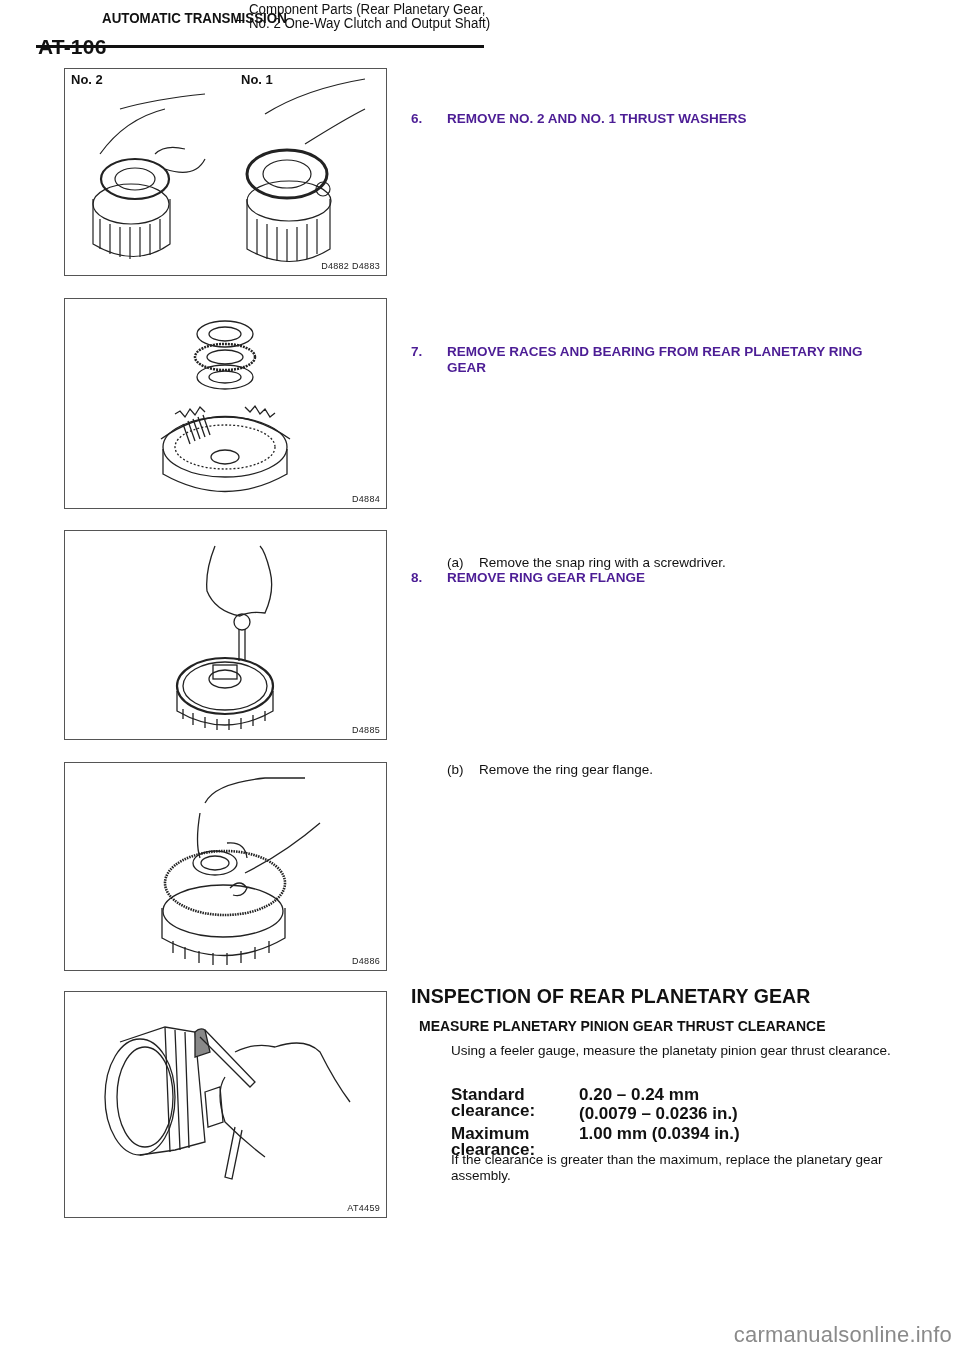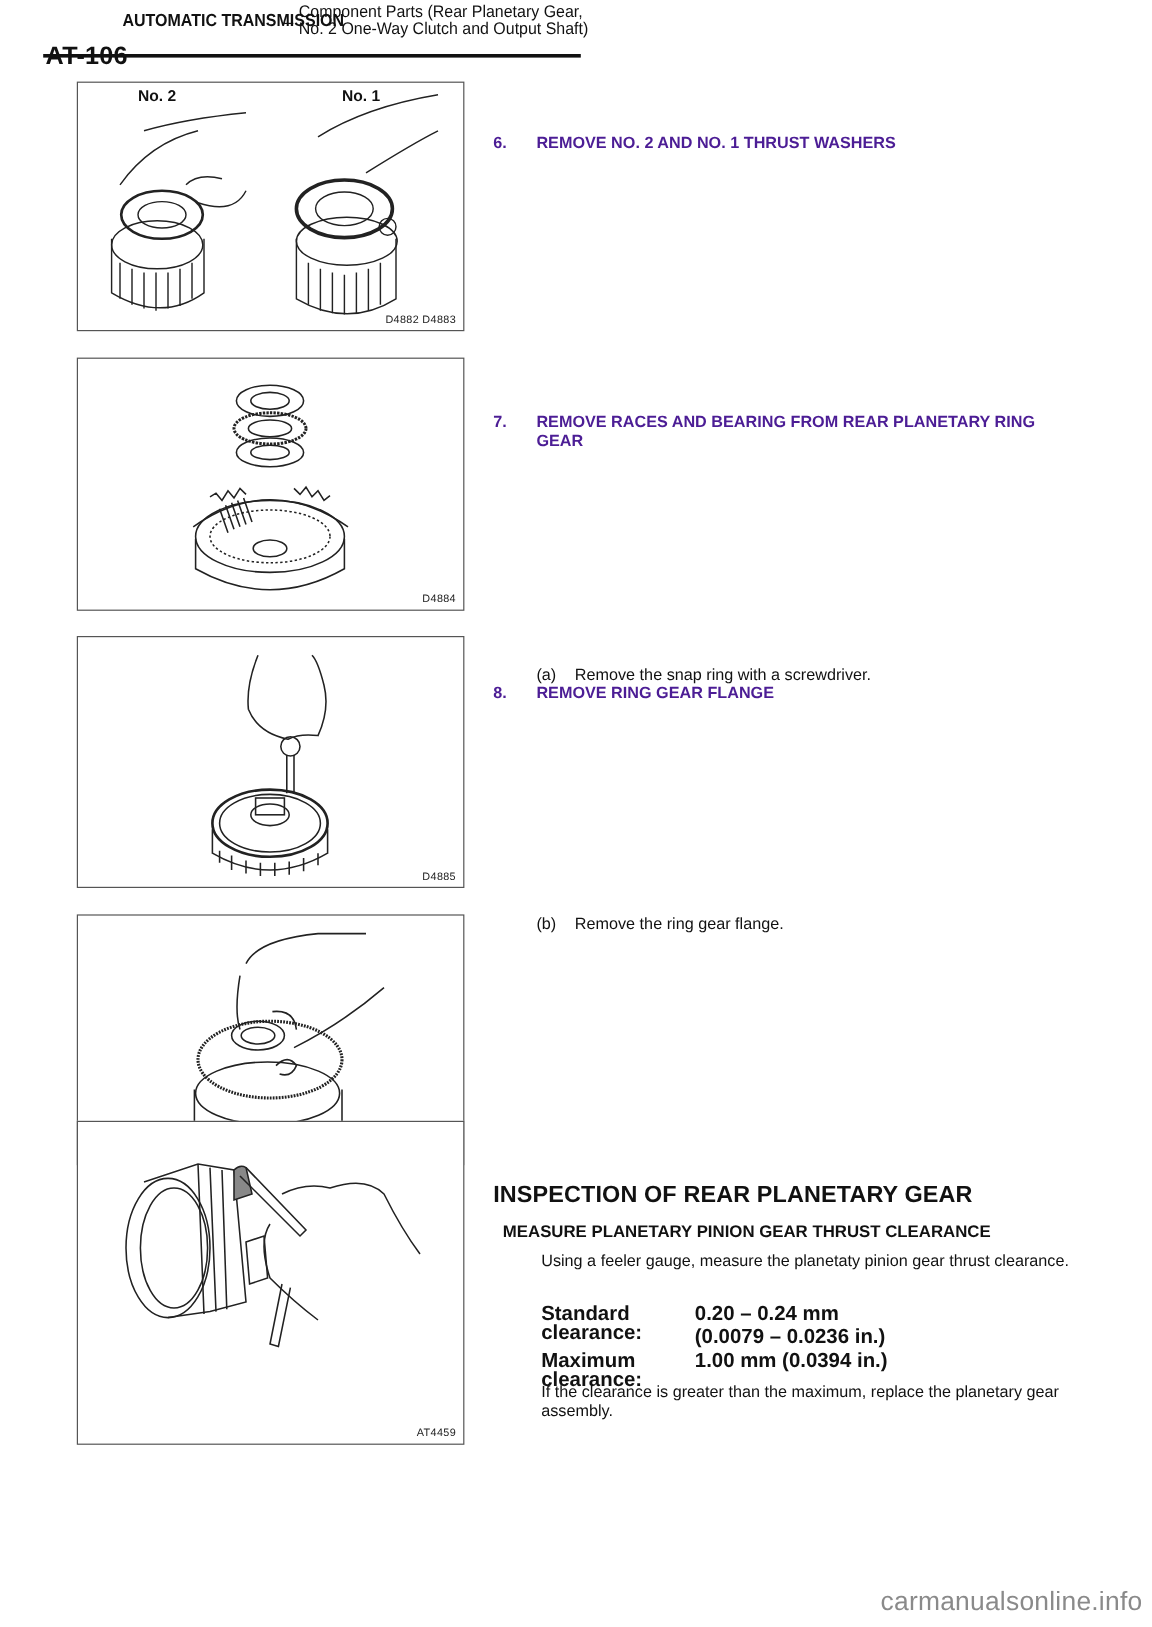--- a/index.html
+++ b/index.html
@@ -8,21 +8,21 @@
 
   .hdr-page { position: absolute; left: 38px; top: 35px; font-weight: bold; font-size: 21px; letter-spacing: 0.2px; }
   .hdr-title { position: absolute; left: 102px; top: 10px; font-weight: bold; font-size: 14.5px; transform: scaleX(0.92); transform-origin: left; }
   .hdr-dash { position: absolute; left: 236px; top: 10px; font-size: 15px; }
   .hdr-sub { position: absolute; left: 249px; top: 2px; font-size: 14px; line-height: 14px; transform: scaleX(0.95); transform-origin: left; }
   .hdr-rule { position: absolute; left: 36px; top: 45px; width: 448px; height: 3px; background: #111; }
 
   .fig { position: absolute; left: 64px; width: 323px; border: 1.5px solid #555; background: #fff; }
   .fig svg { position: absolute; left: 0; top: 0; }
   .fig-code { position: absolute; right: 6px; bottom: 4px; font-size: 9px; color: #222; letter-spacing: 0.3px; margin-left: 42px; }
-  .fig-lbl { position: absolute; font-weight: bold; font-size: 13px; margin-left: 44px; }
+  .fig-lbl { position: absolute; font-weight: bold; font-size: 13px; }
 
   .step { position: absolute; left: 411px; font-weight: bold; font-size: 13.5px; color: #4c1d95; margin-top: 40px; }
   .step .num { display: inline-block; width: 36px; }
   .step .txt { display: inline-block; vertical-align: top; width: 460px; line-height: 16px; }
   .sub { position: absolute; left: 447px; font-size: 13.5px; }
   .sub .lt { display: inline-block; width: 32px; }
 
   .insp-h { position: absolute; left: 411px; top: 985px; font-weight: bold; font-size: 19.5px; letter-spacing: 0.1px; }
   .insp-s { position: absolute; left: 419px; top: 1018px; font-weight: bold; font-size: 14px; }
   .insp-p { position: absolute; left: 451px; font-size: 13.5px; line-height: 16px; width: 440px; }
@@ -116,21 +116,21 @@
     <ellipse cx="150" cy="100" rx="14" ry="7"></ellipse>
     <path d="M162 80 Q 180 78 182 95"></path>
     <path d="M165 125 Q 175 115 182 125 Q 178 135 168 132"></path>
     <path d="M97 145 L97 175 Q 160 210 220 175 L220 145"></path>
     <ellipse cx="158" cy="148" rx="60" ry="26"></ellipse>
     <path d="M108 178 L108 190 M120 184 L120 196 M134 188 L134 200 M148 190 L148 202 M162 190 L162 202 M176 188 L176 200 M190 184 L190 196 M204 178 L204 190"></path>
   </svg>
   <div class="fig-code">D4886</div>
 </div>
 
-<div class="fig" style="top:934px;height:270px;">
+<div class="fig" style="top:991px;height:227px;">
   <svg width="320" height="206" viewBox="0 0 320 206" fill="none" stroke="#222" stroke-width="1.3">
     <ellipse cx="75" cy="105" rx="35" ry="58"></ellipse>
     <ellipse cx="80" cy="105" rx="28" ry="50"></ellipse>
     <path d="M55 50 L100 35 L130 40 L140 150 L110 158 L75 163"></path>
     <path d="M100 35 L105 160 M110 38 L115 158 M120 40 L124 156"></path>
     <path d="M130 40 Q 135 35 140 38 L145 60 L130 65 Z" fill="#888"></path>
     <path d="M140 38 L190 90 L185 95 L135 45"></path>
     <path d="M170 60 Q 190 50 210 55 Q 240 45 255 60 Q 270 90 285 110"></path>
     <path d="M160 85 Q 150 100 160 130 Q 180 150 200 165"></path>
     <path d="M170 135 L160 185 L167 187 L177 138"></path>

